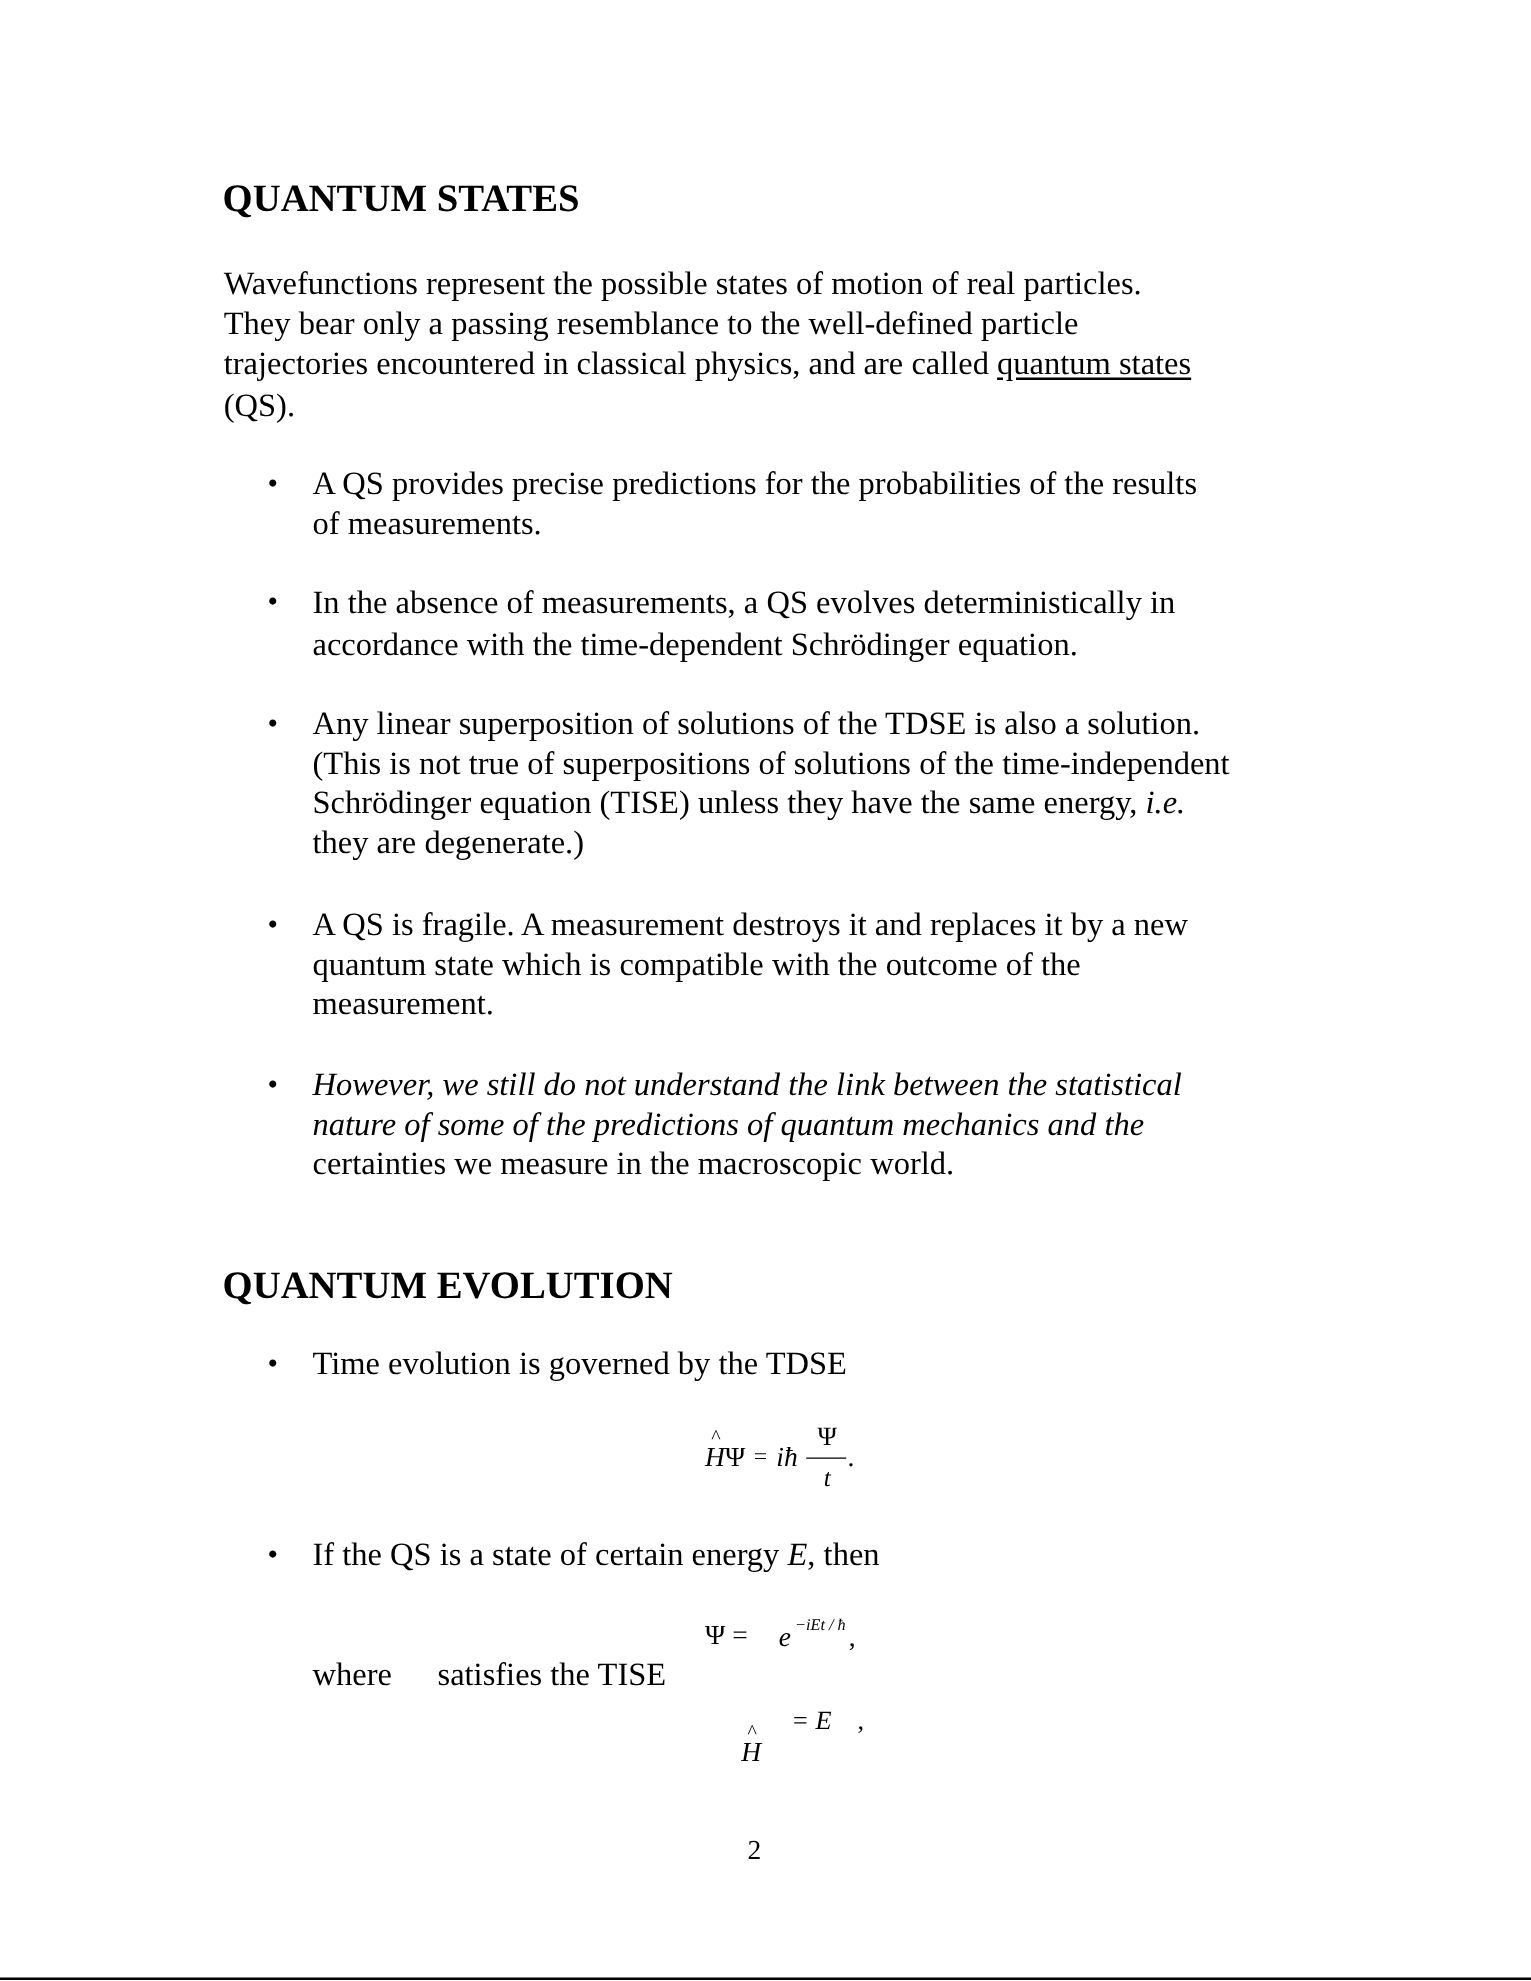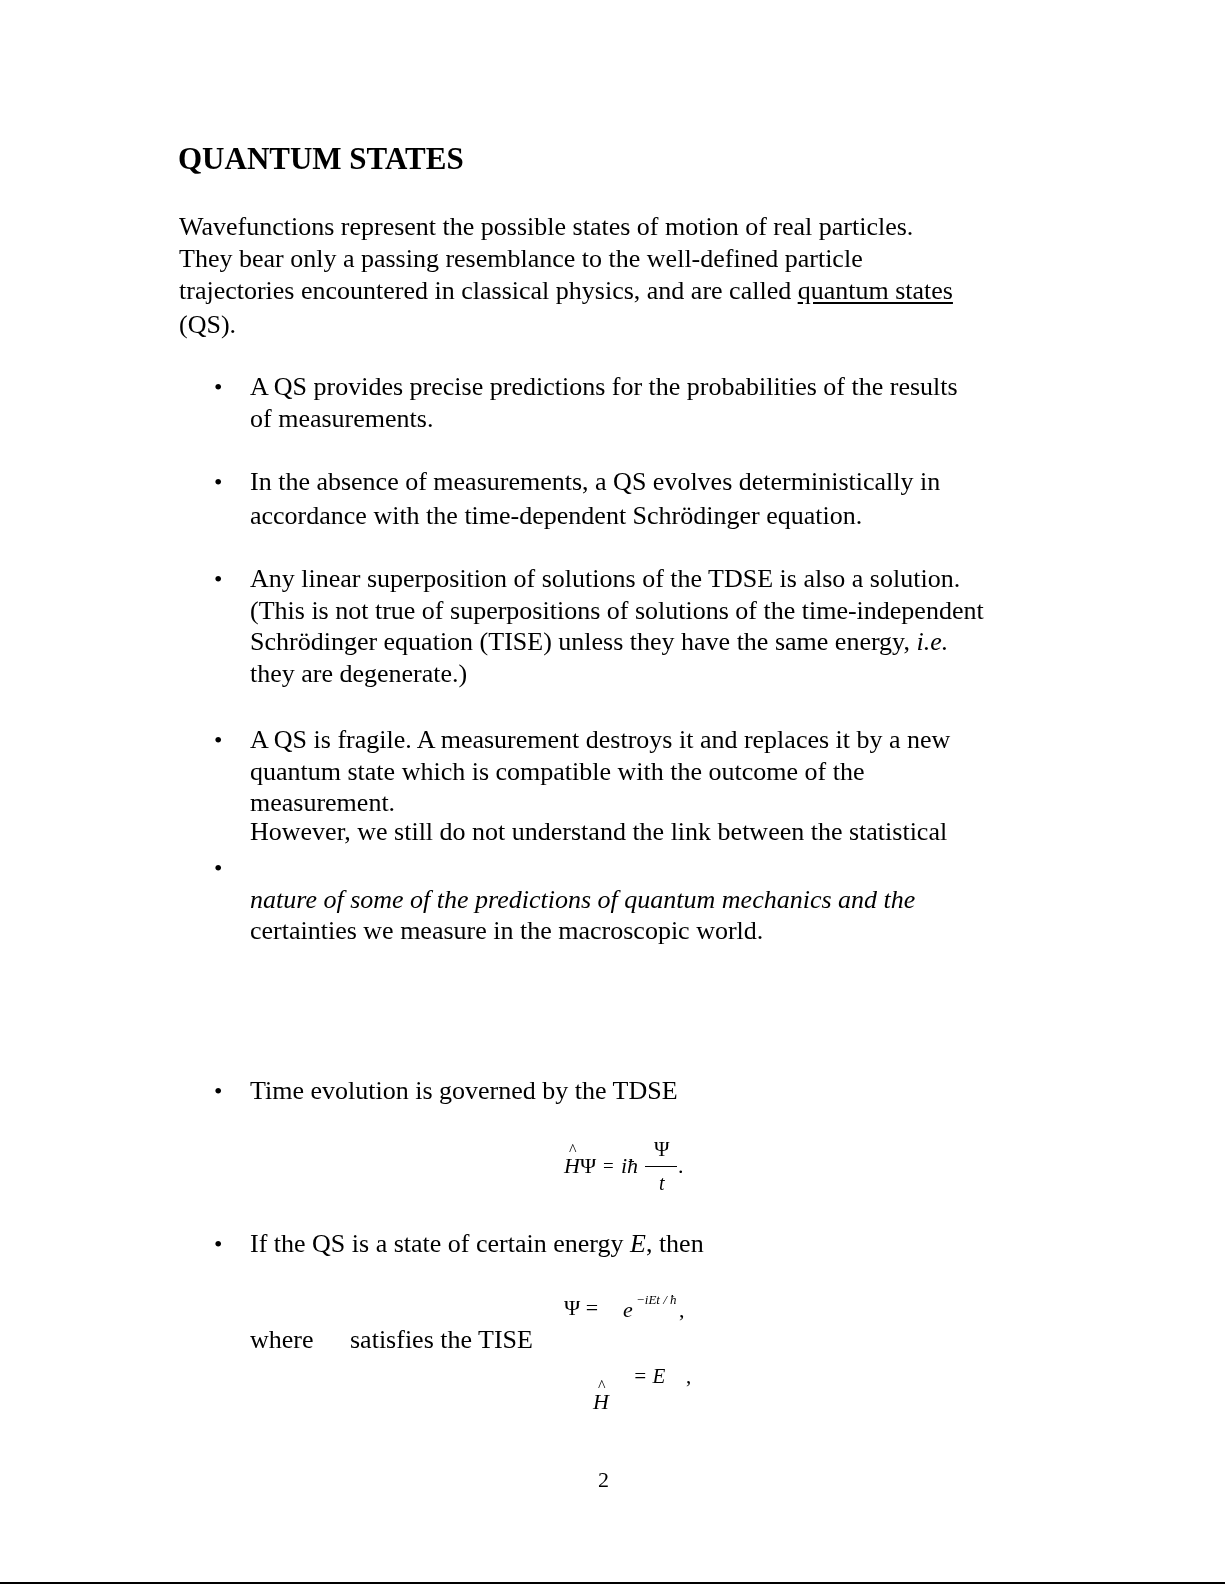--- a/index.html
+++ b/index.html
@@ -61,25 +61,26 @@
 
   <div>
     <span class="bullet" style="top:724px;">•</span>
     <div class="bl" style="top:724px;">A QS is fragile.  A measurement destroys it and replaces it by a new</div>
     <div class="bl" style="top:756px;">quantum state which is compatible with the outcome of the</div>
     <div class="bl" style="top:787px;">measurement.</div>
   </div>
 
   <div>
     <span class="bullet" style="top:852px;">•</span>
-    <div class="bl" style="top:816px;">However, we still do not understand the link between the statistical</div>
+    <div class="bl" style="top:852px;font-style:italic;">However, we still do not understand the link between the statistical</div>
     <div class="bl" style="top:884px;font-style:italic;">nature of some of the predictions of quantum mechanics and the</div>
     <div class="bl" style="top:915px;">certainties we measure in the macroscopic world.</div>
   </div>
 
+  <div class="abs h1" style="left:178px; top:1010px;">QUANTUM EVOLUTION</div>
 
   <div>
     <span class="bullet" style="top:1075px;">•</span>
     <div class="bl" style="top:1075px;">Time evolution is governed by the TDSE</div>
   </div>
 
   <div>
     <span class="abs math it hat" style="left:564px; top:1153px; font-size:22px;">H</span>
     <span class="abs math" style="left:580px; top:1153px; font-size:22px;">Ψ</span>
     <span class="abs math" style="left:603px; top:1155px; font-size:19px;">=</span>

